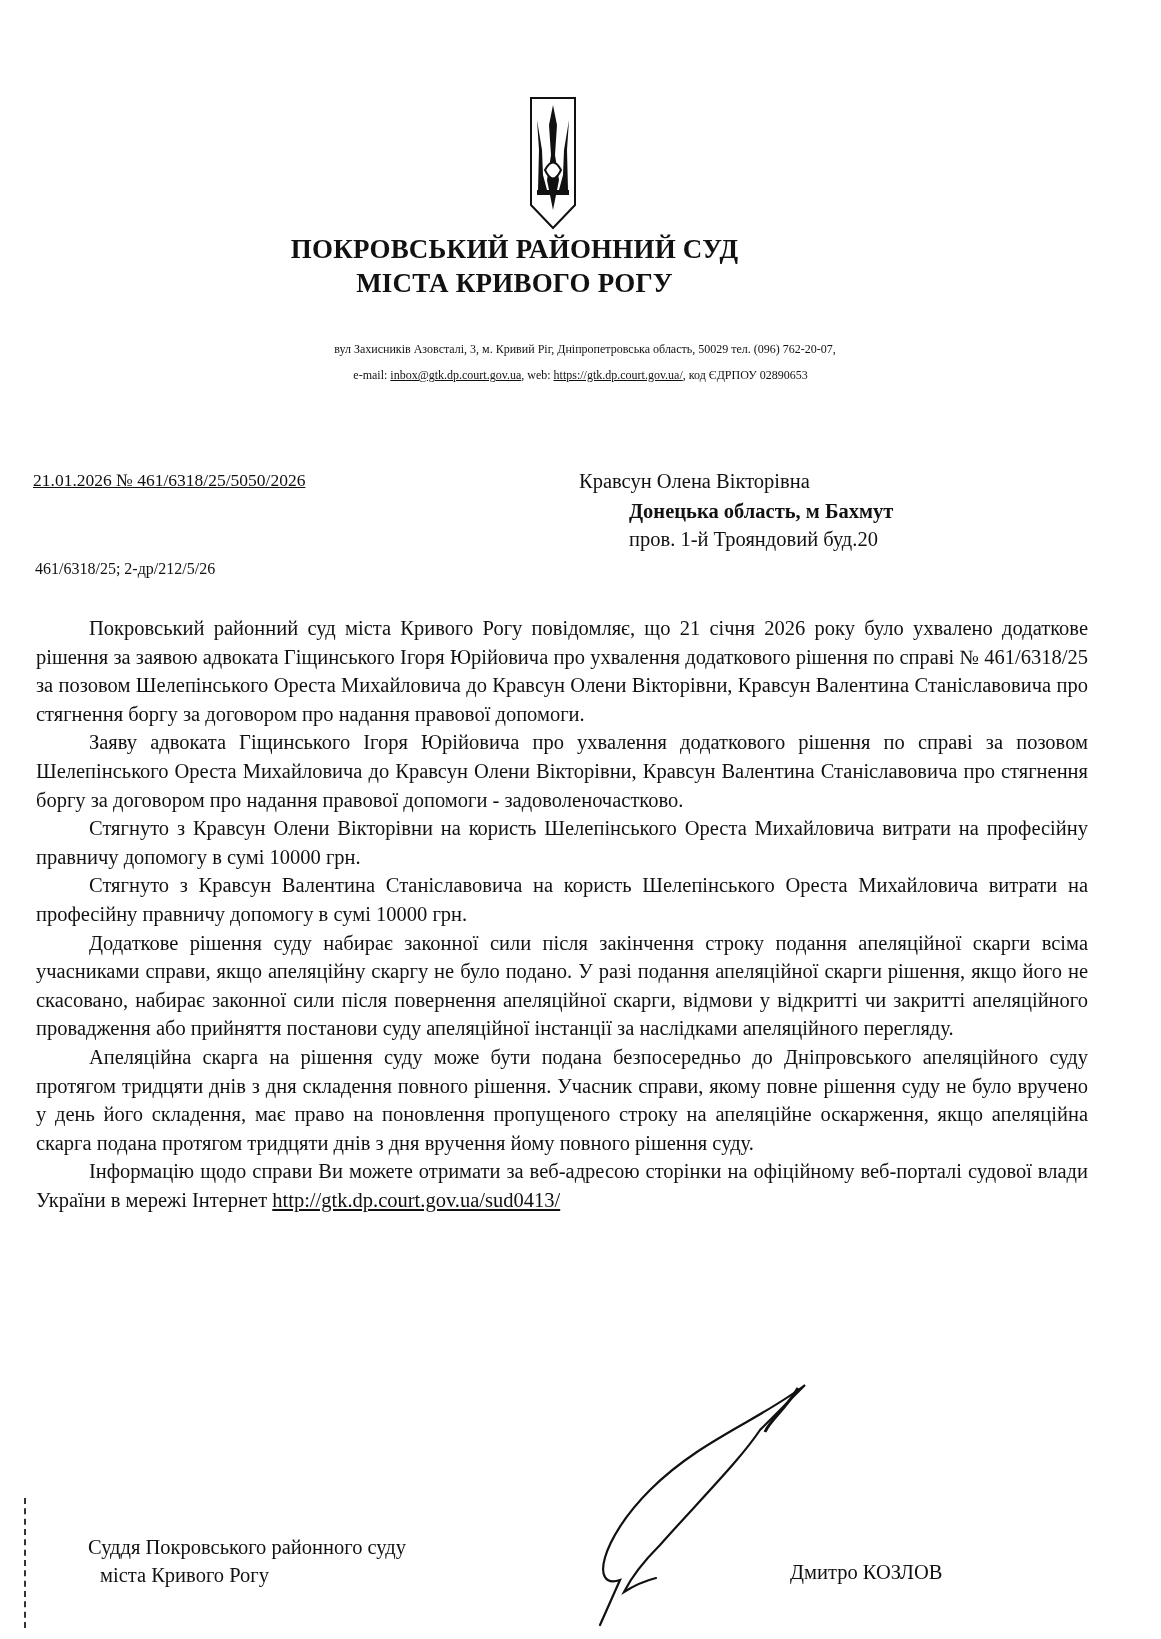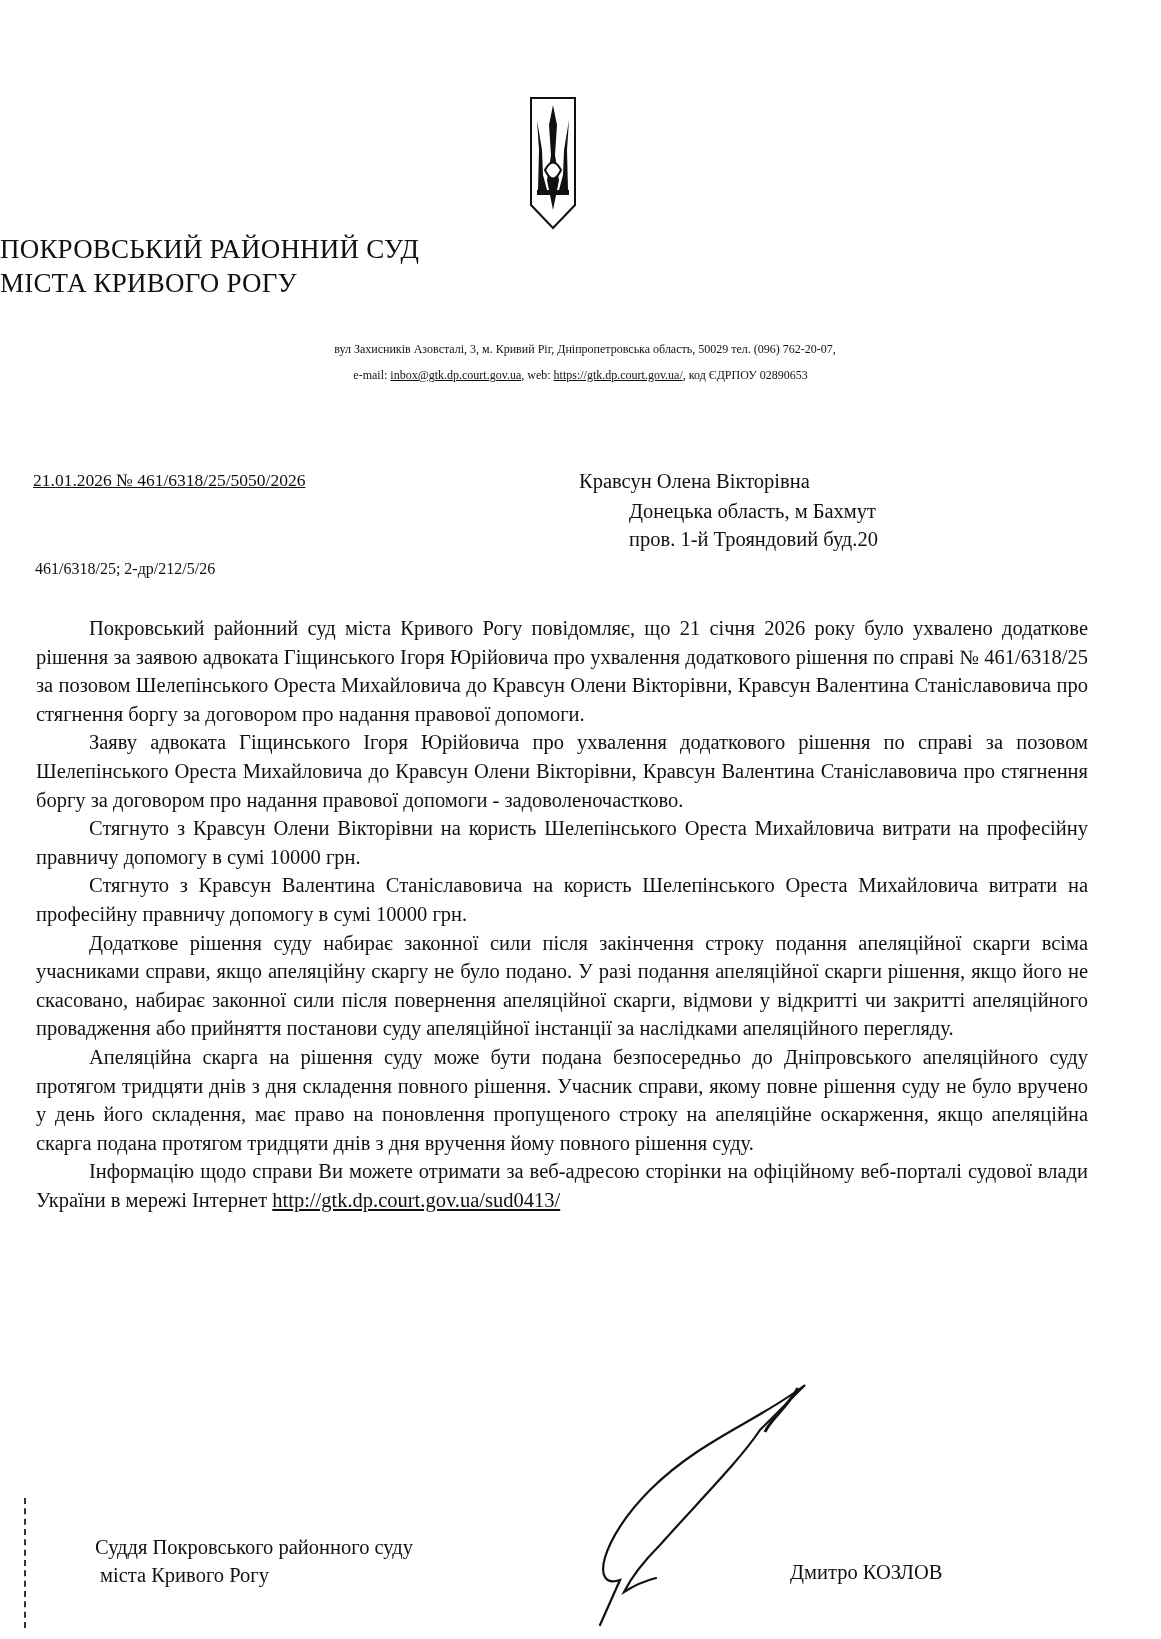--- a/index.html
+++ b/index.html
@@ -2,45 +2,45 @@
 <html><head>
   <meta charset="utf-8">
   <style>
     html, body { margin: 0; padding: 0; background: #ffffff; }
     body {
       width: 1161px; height: 1639px; position: relative; overflow: hidden;
       font-family: "Liberation Serif", "DejaVu Serif", serif; color: #111;
     }
     .crest { position: absolute; left: 529px; top: 95px; width: 48px; height: 135px; }
     .court-title {
-      position: absolute; left: 0; width: 1029px; text-align: left;
-      font-weight: normal; font-size: 27px; letter-spacing: 0.2px; line-height: 34px;
+      position: absolute; left: 0; width: 1029px; text-align: center;
+      font-weight: bold; font-size: 27px; letter-spacing: 0.2px; line-height: 34px;
     }
     .court-title.l1 { top: 232px; }
     .court-title.l2 { top: 266px; }
     .contacts {
       position: absolute; left: 0; width: 1161px; text-align: center;
       font-size: 12px; line-height: 26px;
     }
     .contacts.l1 { top: 336px; left: 60px; width: 1050px; }
     .contacts.l2 { top: 362px; }
     .contacts u { text-decoration: underline; }
     .outno { position: absolute; left: 33px; top: 470px; font-size: 17.5px; text-decoration: underline; }
     .caseref { position: absolute; left: 35px; top: 560px; font-size: 16px; }
     .addr { position: absolute; font-size: 20.5px; line-height: 28px; margin-left: 12px; }
     .addr.n { left: 567px; top: 467px; }
-    .addr.a1 { left: 617px; top: 497px; }
+    .addr.a1 { left: 617px; top: 497px; font-weight: bold; }
     .addr.a2 { left: 617px; top: 525px; }
     .body-text {
       position: absolute; left: 36px; width: 1052px; top: 614px;
       font-size: 20.5px; line-height: 28.6px; text-align: justify;
     }
     .body-text p { margin: 0; text-indent: 53px; }
     .body-text a { color: #111; text-decoration: underline; font-family: Liberation Serif, serif; }
-    .sig-title { position: absolute; left: 95px; font-size: 20.5px; line-height: 28px; }
+    .sig-title { position: absolute; left: 88px; font-size: 20.5px; line-height: 28px; }
     .sig-title.l1 { top: 1533px; }
     .sig-title.l2 { top: 1561px; left: 100px; }
     .sig-name { position: absolute; left: 790px; top: 1561px; font-size: 20.5px; }
     .signature { position: absolute; left: 560px; top: 1380px; width: 300px; height: 250px; }
     .edge-mark { position: absolute; left: 24px; top: 1498px; width: 2px; height: 130px;
       border-left: 2px dashed #333; }
   </style>
 </head>
 <body>
 

